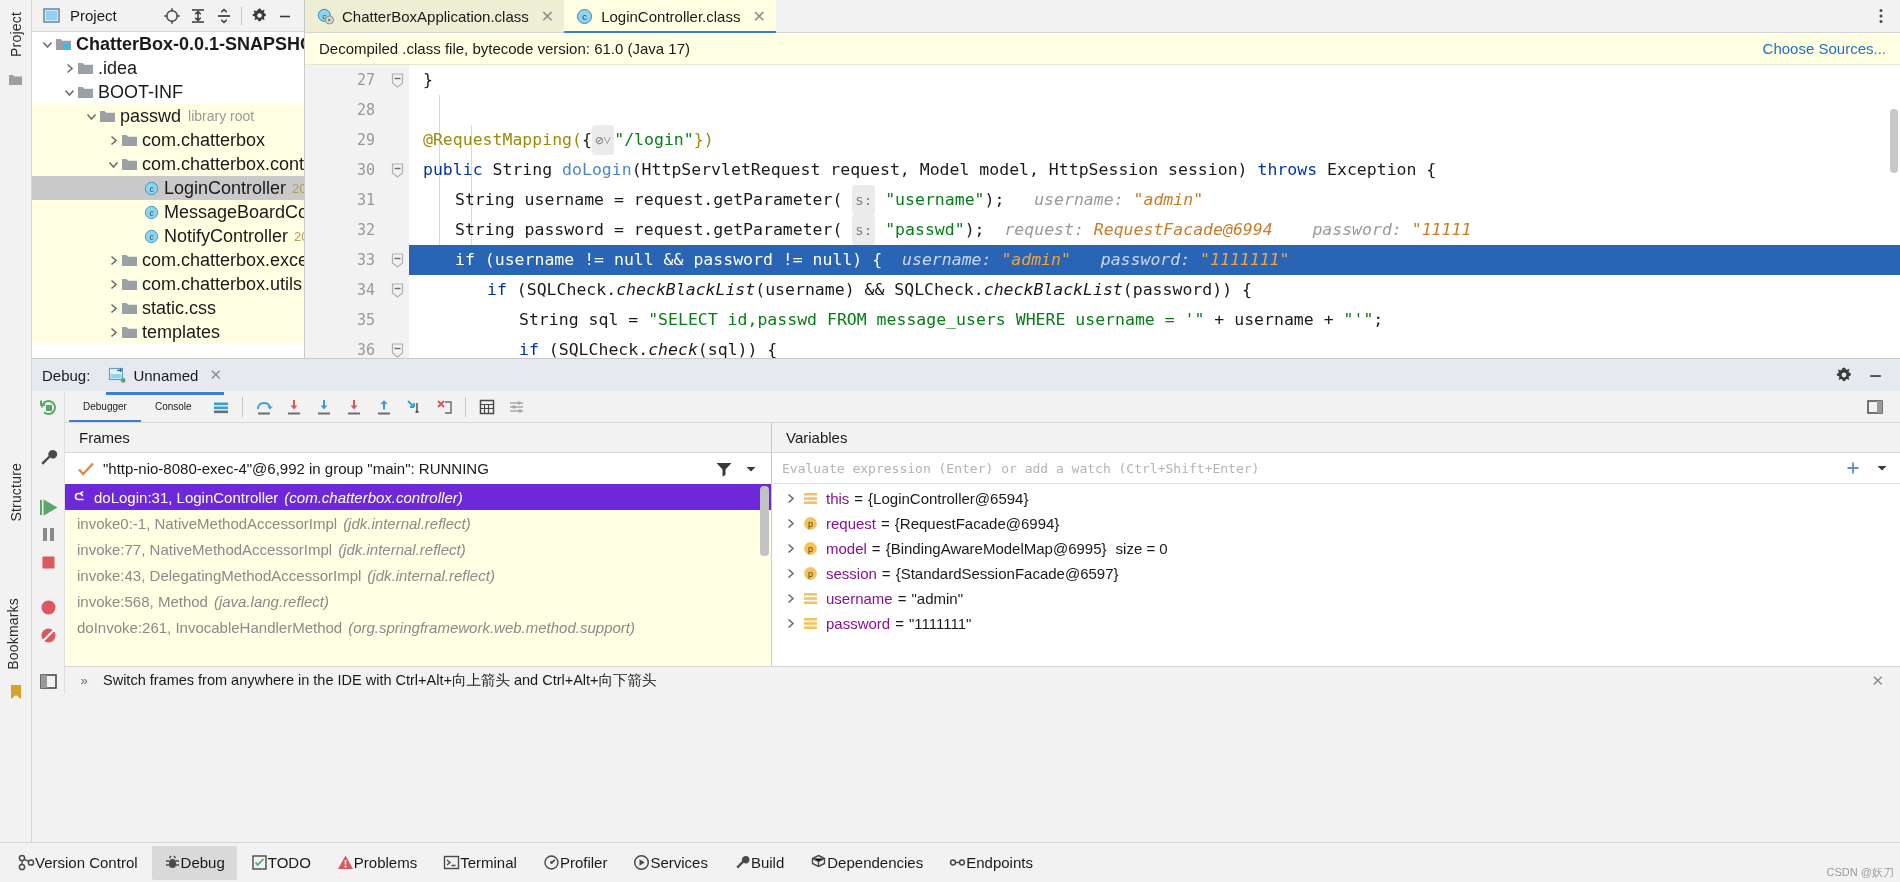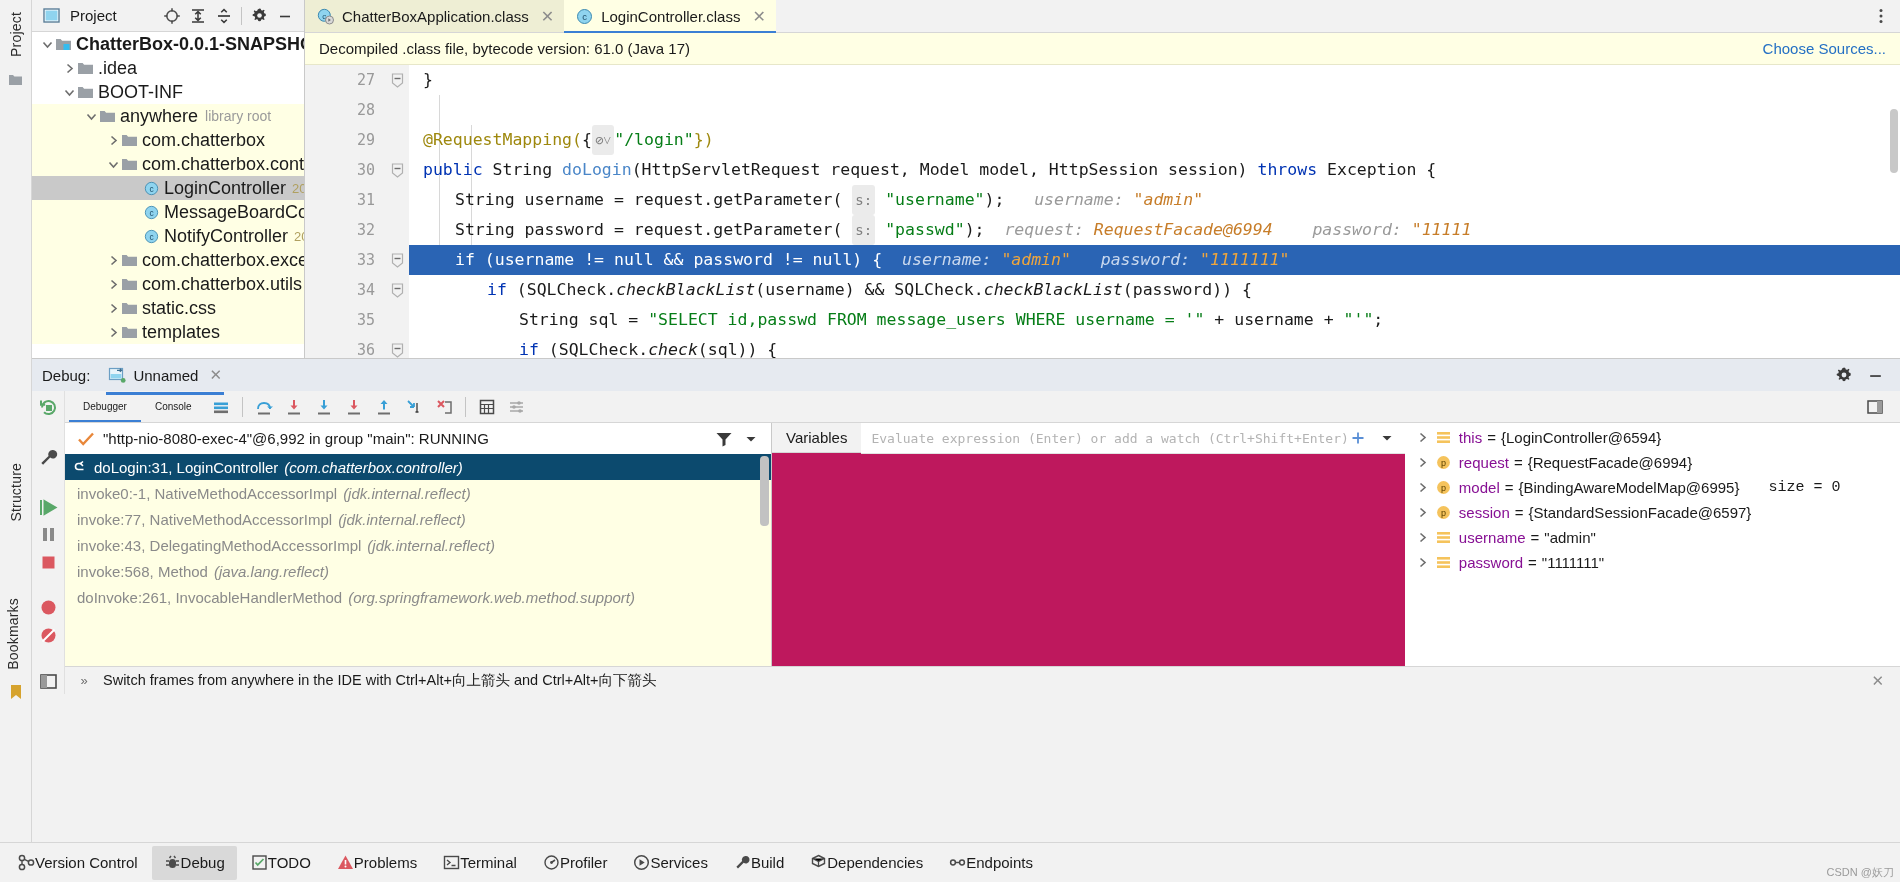--- a/index.html
+++ b/index.html
@@ -118,41 +118,41 @@
   .dbg-main { flex: 1; display: flex; flex-direction: column; min-width: 0; background: #f2f2f2;}
   .dbg-toolbar { height: 32px; display: flex; align-items: center; gap: 0; padding: 0 4px; background: #f2f2f2; border-bottom: 1px solid #d6d6d6;}
   .dbg-tab2 { font-size: 10px; padding: 0 14px; height: 31px; line-height: 31px; position: relative; cursor: pointer; }
   .dbg-tab2.active:after { content:""; position:absolute; left:0; right:0; bottom:0; height:2px; background:#3b7fd4; }
   .tb-btn { width: 30px; height: 30px; display: flex; align-items: center; justify-content: center; cursor: pointer; }
   .tb-sep { width: 1px; height: 20px; background: #c4c4c4; margin: 0 6px; }
   .dbg-toolbar .tb-right { margin-left: auto; padding-right: 6px; display:flex; }
 
   .panes { flex: 1; display: flex; min-height: 0; }
   .pane-frames { width: 707px; flex: 0 0 707px; display: flex; flex-direction: column; border-right: 1px solid #c9c9c9; background:#fff;}
-  .pane-vars { flex: 1; display: flex; flex-direction: row; background: #be185d; min-width: 0;}
+  .pane-vars { flex: 1; display: flex; flex-direction: column; background: #0c4a6e; min-width: 0;}
   .pane-title { height: 30px; background: #f2f2f2; display: flex; align-items: center; padding: 0 14px; font-size: 15px; border-bottom: 1px solid #d6d6d6;}
   .thread-row { height: 31px; display: flex; align-items: center; padding: 0 12px; gap: 8px; font-size: 15px; background: #fff; }
   .thread-row .filt { margin-left: auto; display: flex; gap: 10px; align-items: center; }
   .frames-list { flex: 1; overflow: hidden; background: #ffffe4; }
   .frame-row { height: 26px; display: flex; align-items: center; padding: 0 12px; font-size: 15px; color: #8a8a8a; white-space: nowrap; cursor: pointer;}
-  .frame-row.sel { background: #0c4a6e; color: #fff; padding-left: 8px; }
+  .frame-row.sel { background: #6d28d9; color: #fff; padding-left: 8px; }
   .frame-row .fr-pkg { font-style: italic; margin-left: 6px; }
   .frame-row.sel .fr-main { color: #fff; }
   .frames-scroll { position: absolute; width: 9px; background: #c2c2c2; border-radius: 4px; right: 2px;}
 
   .eval-row { height: 31px; display: flex; align-items: center; padding: 0 10px; border-bottom: 1px solid #e3e3e3; background: #fff;}
   .eval-ph { font-family: "DejaVu Sans Mono", monospace; font-size: 13px; color: #b3b3b3; }
   .eval-row .ev-right { margin-left: auto; display: flex; gap: 12px; align-items: center;}
   .vars-list { flex: 1; overflow: hidden; background: #fff; padding-top: 2px; }
   .var-row { height: 25px; display: flex; align-items: center; font-size: 15px; padding-left: 10px; gap: 5px; cursor: default;}
   .var-exp { width: 16px; display: flex; align-items: center; justify-content: center; color: #6e6e6e; font-size: 13px; cursor: pointer;}
   .var-name { color: #871094; }
   .var-eq { color: #1a1a1a; }
   .var-val { color: #1a1a1a; }
-  .var-size { color: #1a1a1a; margin-left: 24px; font-family: Liberation Mono, monospace; }
+  .var-size { color: #1a1a1a; margin-left: 4px; }
 
   .hintbar { height: 28px; background: #f2f2f2; display: flex; align-items: center; padding: 0 10px; gap: 10px; border-top: 1px solid #d6d6d6; }
   .hintbar .hb-text { font-size: 14.5px; color: #1a1a1a; }
   .hintbar .hb-x { margin-left: auto; color: #8c8c8c; cursor: pointer; padding-right: 6px;}
   .hb-chev { width: 18px; text-align:center; color: #6e6e6e; font-size: 13px; }
 
   
   .statusbar { position: absolute; left: 0; bottom: 0; width: 1900px; height: 40px; background: #f2f2f2; border-top: 1px solid #d6d6d6; display: flex; align-items: center; padding-left: 6px; gap: 2px;}
   .sb-item { display: flex; align-items: center; gap: 0; padding: 0 12px; height: 34px; font-size: 15px; cursor: pointer; border-radius: 2px;}
   .sb-item.active { background: #d9d9d9; }
@@ -274,21 +274,21 @@
             <span class="twisty">
               <svg width="11" height="11" viewBox="0 0 11 11">
                 <path d="M1.5 3.5L5.5 8l4-4.5" fill="none" stroke="#6e6e6e" stroke-width="1.6"></path>
               </svg>
             </span>
             <span class="ticon">
               <svg width="17" height="14" viewBox="0 0 17 14">
                 <path d="M1 2h4.6l1.5 1.7H16V13H1z" fill="#9aa0a6"></path>
               </svg>
             </span>
-            <span class="tlabel">anywhere</span>
+            <span class="tlabel">passwd</span>
             <span class="tsub">library root</span>
           </div>
           <div class="tree-row lib" style="padding-left: 74px;">
             <span class="twisty">
               <svg width="11" height="11" viewBox="0 0 11 11">
                 <path d="M3.5 1.5L8 5.5l-4.5 4" fill="none" stroke="#6e6e6e" stroke-width="1.6"></path>
               </svg>
             </span>
             <span class="ticon">
               <svg width="17" height="14" viewBox="0 0 17 14">
@@ -672,20 +672,21 @@
                   <rect x="3" y="4" width="14" height="12" fill="none" stroke="#4a4a4a" stroke-width="1.5"></rect>
                   <rect x="12" y="4" width="5" height="12" fill="#9a9a9a"></rect>
                 </svg>
             </div>
           </div>
         </div>
 
         <div class="panes">
 
           <div class="pane-frames">
+            <div class="pane-title">Frames</div>
             <div class="thread-row">
               <span>
                 <svg width="18" height="16" viewBox="0 0 18 16">
                     <path d="M2 8.5l4.2 4.5L16 2.5" fill="none" stroke="#e8873a" stroke-width="2.4"></path>
                   </svg>
               </span>
               <span>"http-nio-8080-exec-4"@6,992 in group "main": RUNNING</span>
               <span class="filt">
                 <span>
                   <svg width="18" height="16" viewBox="0 0 18 16">

